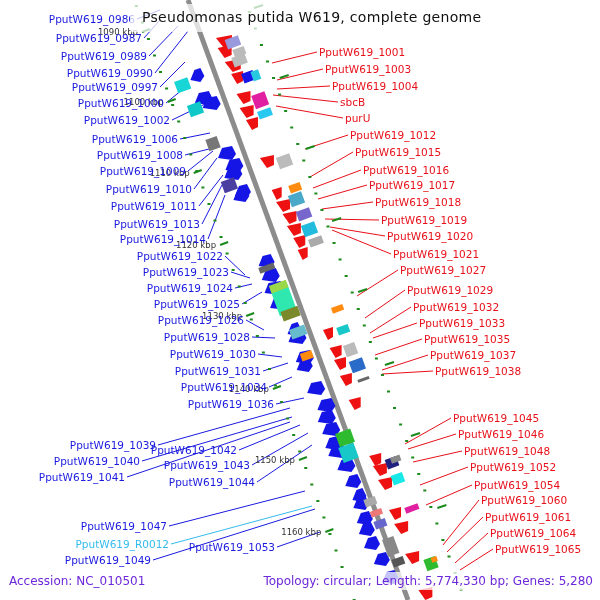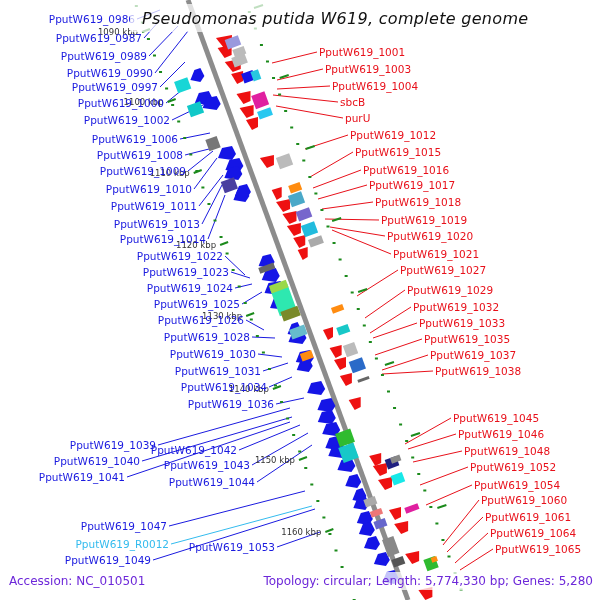--- a/index.html
+++ b/index.html
@@ -1,21 +1,21 @@
 <!DOCTYPE html>
 <html><head>
   <meta charset="utf-8">
   <style>
     html, body { margin:0; padding:0; background:#ffffff; }
     body { width:600px; height:600px; overflow:hidden; position:relative; font-family:"DejaVu Sans", sans-serif; }
     #map { position:absolute; left:0; top:0; width:600px; height:600px; }
     .lbl { font-family:"DejaVu Sans", sans-serif; font-size:10.5px; }
     .kbp { font-family:"DejaVu Sans", sans-serif; font-size:8.5px; fill:#333; }
     .title-band { position:absolute; left:130px; top:4px; width:330px; height:28px; background:rgba(255,255,255,0.72); }
-    .title { position:absolute; left:142px; top:9px; font-family:"DejaVu Sans", sans-serif; font-style:italic; font-size:16px; color:#111; white-space:nowrap; letter-spacing:0.3px; }
+    .title { position:absolute; left:142px; top:9px; font-family:"DejaVu Sans", sans-serif; font-size:14px; color:#111; white-space:nowrap; letter-spacing:0.3px; }
     .footer { position:absolute; top:572px; font-family:"DejaVu Sans", sans-serif; font-size:12px; color:#6d28d9; white-space:nowrap; background:rgba(255,255,255,0.75); padding:2px 3px; }
     #acc { left:6px; }
     #topo { right:4px; }
   </style>
 </head>
 <body>
 
 <svg id="map" xmlns="http://www.w3.org/2000/svg" width="600" height="600" viewBox="0 0 600 600">
   <g id="connectors">
       <line x1="137" y1="19" x2="160" y2="10" stroke="#1a1adf" stroke-width="1"></line>

